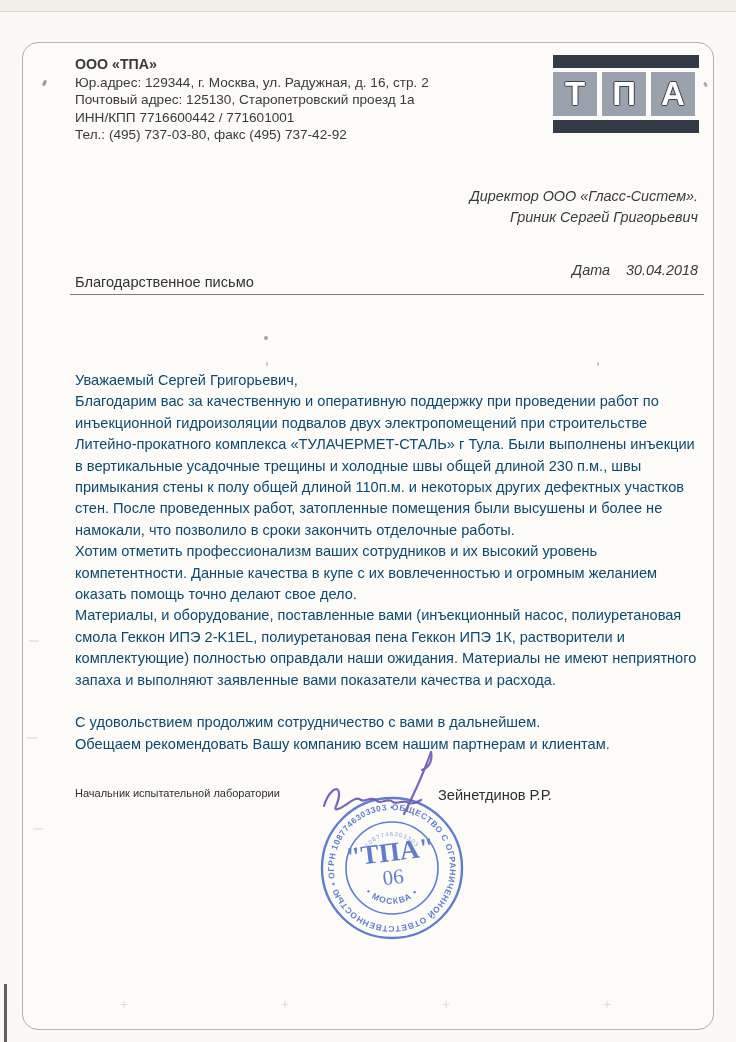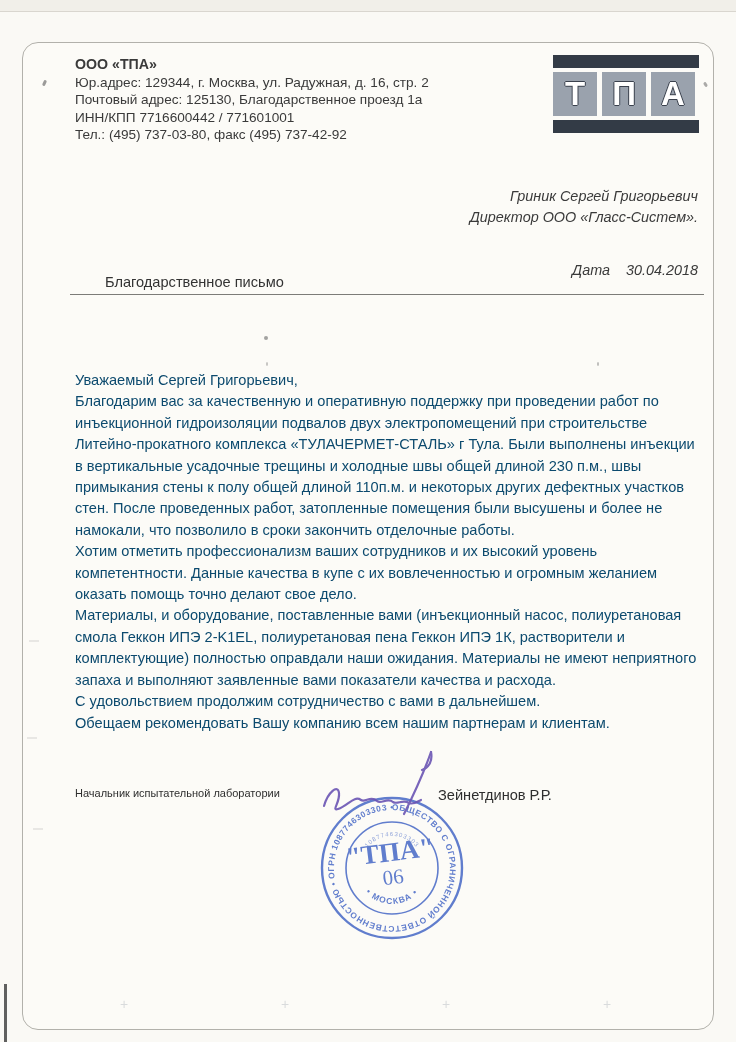--- a/index.html
+++ b/index.html
@@ -23,26 +23,26 @@
   .logo .squares{display:flex;gap:5px;margin:4px 0;}
   .logo .sq{
     width:44px;height:44px;background:#9aa2ad;display:flex;align-items:center;justify-content:center;
     font-weight:bold;font-size:33px;color:#ffffff;
     text-shadow:-1px 0 #3a414d,1px 0 #3a414d,0 -1px #3a414d,0 1px #3a414d;
   }
   
   .recipient{position:absolute;right:38px;top:186px;text-align:right;font-style:italic;font-size:14.4px;line-height:20.5px;color:#3a3a3a;}
   .recipient .dateline{white-space:pre;margin-top:33px;}
   
-  .title{position:absolute;left:75px;top:274px;font-size:14.6px;color:#333;margin-left:30px;}
+  .title{position:absolute;left:75px;top:274px;font-size:14.6px;color:#333;}
   .title-underline{position:absolute;left:70px;top:294px;width:634px;border-top:1.3px solid #7c7c78;}
   
   .body{position:absolute;left:75px;top:370px;width:626px;font-size:14.6px;line-height:21.4px;color:#0c4a6e;}
   .body p{margin:0;}
-  .body p.gap{}
+  .body p.gap{margin-top:21px;}
   
   .sig-label{position:absolute;left:75px;top:787px;font-size:11px;}
   .sig-name{position:absolute;left:438px;top:787px;font-size:14.6px;text-align:right;}
   .signature-svg{position:absolute;left:318px;top:748px;width:140px;height:80px;opacity:.9;}
   .stamp-svg{position:absolute;left:307px;top:783px;width:170px;height:170px;opacity:.82;}
   
   .speck{position:absolute;background:#5a5a5a;border-radius:50%;}
   .s1{left:264px;top:336px;width:4px;height:4px;opacity:.55;}
   .s2{left:597px;top:362px;width:2px;height:4px;opacity:.4;}
   .s3{left:266px;top:362px;width:2px;height:4px;opacity:.35;}
@@ -58,38 +58,38 @@
 </head>
 <body>
 
 <div class="screen">
   <div class="scan-top"></div>
   <div class="frame"></div>
 
   <div class="company">
     <div class="name">ООО «ТПА»</div>
     <div>Юр.адрес: 129344, г. Москва,  ул. Радужная, д. 16, стр. 2</div>
-    <div>Почтовый адрес: 125130, Благодарственное проезд 1а</div>
+    <div>Почтовый адрес: 125130, Старопетровский проезд 1а</div>
     <div>ИНН/КПП 7716600442 / 771601001</div>
     <div>Тел.: (495) 737-03-80, факс (495) 737-42-92</div>
   </div>
 
   <div class="logo">
     <div class="bar"></div>
     <div class="squares">
       <div class="sq">Т</div>
       <div class="sq">П</div>
       <div class="sq">А</div>
     </div>
     <div class="bar"></div>
   </div>
 
   <div class="recipient">
+    <div>Директор ООО «Гласс-Систем».</div>
     <div>Гриник Сергей Григорьевич</div>
-    <div>Директор ООО «Гласс-Систем».</div>
     <div class="dateline">Дата    30.04.2018</div>
   </div>
 
   <div class="title">Благодарственное письмо</div>
   <div class="title-underline"></div>
 
   <div class="body">
     <p>Уважаемый Сергей Григорьевич,</p>
     <p>Благодарим вас за качественную и оперативную поддержку при проведении работ по инъекционной гидроизоляции подвалов двух электропомещений при строительстве Литейно-прокатного комплекса «ТУЛАЧЕРМЕТ-СТАЛЬ» г Тула. Были выполнены инъекции в вертикальные усадочные трещины и холодные швы общей длиной 230 п.м., швы примыкания стены к полу общей длиной 110п.м. и некоторых других дефектных участков стен. После проведенных работ, затопленные помещения были высушены и более не намокали, что позволило в сроки закончить отделочные работы.</p>
     <p>Хотим отметить профессионализм ваших сотрудников и их высокий уровень компетентности. Данные качества в купе с их вовлеченностью и огромным желанием оказать помощь точно делают свое дело.</p>

